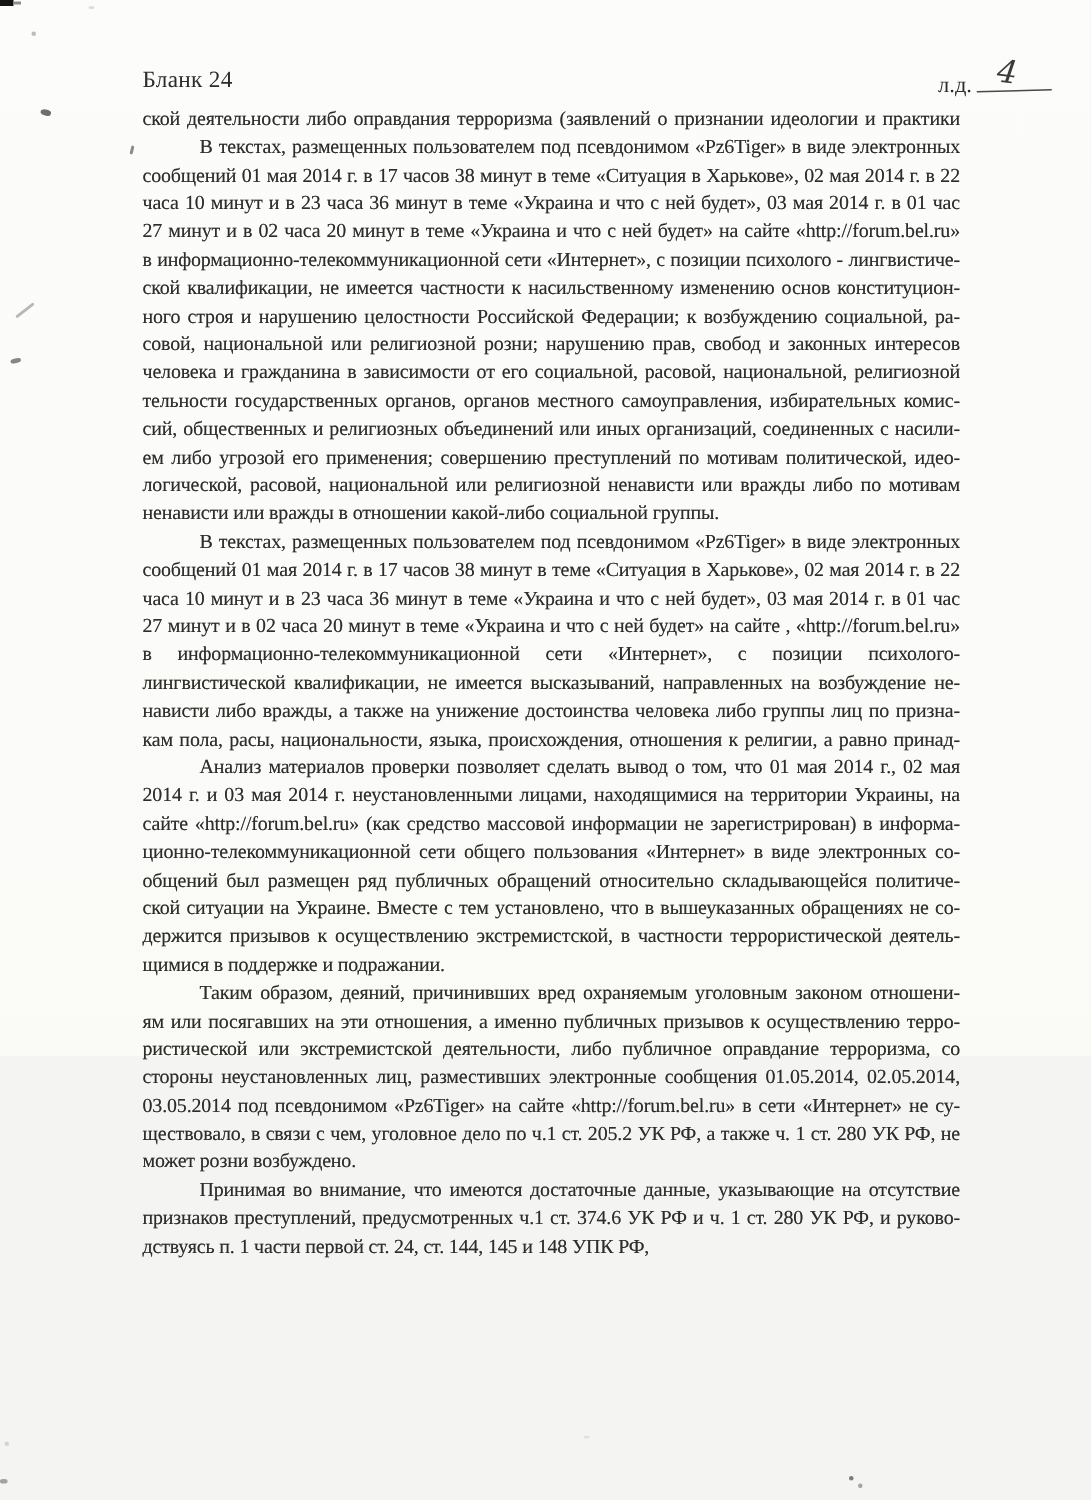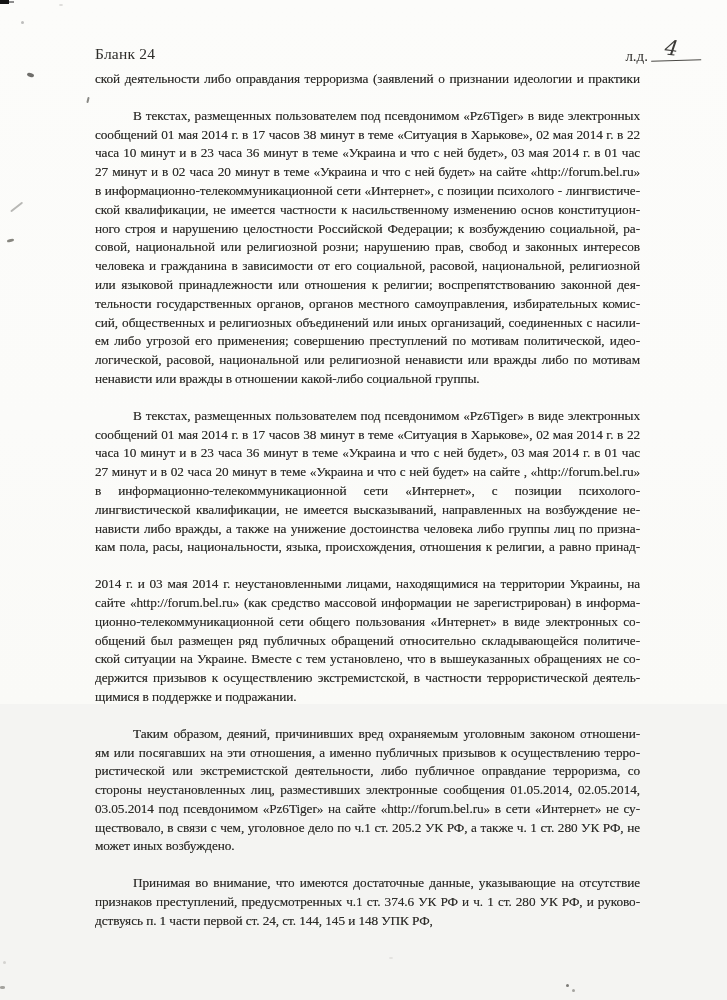--- a/index.html
+++ b/index.html
@@ -39,21 +39,21 @@
     font-weight: 400;
   }
   
   .doc-body {
     position: absolute; left: 95px; top: 70px;
     width: 545px;
     font-size: 13.3px; letter-spacing: -0.1px;
     color: #2e2d2a;
     text-shadow: 0 0 0.35px rgba(46,45,42,0.55);
   }
-  .para + .para { margin-top: 18px; }
+  .para + .para { margin-top: 0; }
   .line {
     height: 18.8px; line-height: 18.8px;
     text-align: justify; text-align-last: justify;
     white-space: normal;
   }
   .line.last { text-align-last: left; }
   .line.first { text-indent: 38px; }
   
   .artifact { position: absolute; pointer-events: none; }
   .a-corner { left: 0; top: 0; width: 9px; height: 4px; background: #141414; }
@@ -88,54 +88,54 @@
       <div class="para">
         <div class="line first" style="">В текстах, размещенных пользователем под псевдонимом «Pz6Tiger» в виде электронных</div>
         <div class="line" style="">сообщений 01 мая 2014 г. в 17 часов 38 минут в теме «Ситуация в Харькове», 02 мая 2014 г. в 22</div>
         <div class="line" style="">часа 10 минут и в 23 часа 36 минут в теме «Украина и что с ней будет», 03 мая 2014 г. в 01 час</div>
         <div class="line" style="">27 минут и в 02 часа 20 минут в теме «Украина и что с ней будет» на сайте «http://forum.bel.ru»</div>
         <div class="line" style="">в информационно-телекоммуникационной сети «Интернет», с позиции психолого - лингвистиче-</div>
         <div class="line" style="">ской квалификации, не имеется частности к насильственному изменению основ конституцион-</div>
         <div class="line" style="">ного строя и нарушению целостности Российской Федерации; к возбуждению социальной, ра-</div>
         <div class="line" style="">совой, национальной или религиозной розни; нарушению прав, свобод и законных интересов</div>
         <div class="line" style="">человека и гражданина в зависимости от его социальной, расовой, национальной, религиозной</div>
-        <div class="line" style="">или языковой принадлежности или отношения к религии; воспрепятствованию законной дея-</div>
         <div class="line" style="">тельности государственных органов, органов местного самоуправления, избирательных комис-</div>
         <div class="line" style="">сий, общественных и религиозных объединений или иных организаций, соединенных с насили-</div>
         <div class="line" style="">ем либо угрозой его применения; совершению преступлений по мотивам политической, идео-</div>
         <div class="line" style="">логической, расовой, национальной или религиозной ненависти или вражды либо по мотивам</div>
         <div class="line last" style="">ненависти или вражды в отношении какой-либо социальной группы.</div>
       </div>
       <div class="para">
         <div class="line first" style="">В текстах, размещенных пользователем под псевдонимом «Pz6Tiger» в виде электронных</div>
         <div class="line" style="">сообщений 01 мая 2014 г. в 17 часов 38 минут в теме «Ситуация в Харькове», 02 мая 2014 г. в 22</div>
         <div class="line" style="">часа 10 минут и в 23 часа 36 минут в теме «Украина и что с ней будет», 03 мая 2014 г. в 01 час</div>
         <div class="line" style="">27 минут и в 02 часа 20 минут в теме «Украина и что с ней будет» на сайте , «http://forum.bel.ru»</div>
         <div class="line" style="">в информационно-телекоммуникационной сети «Интернет», с позиции психолого-</div>
         <div class="line" style="">лингвистической квалификации, не имеется высказываний, направленных на возбуждение не-</div>
         <div class="line" style="">нависти либо вражды, а также на унижение достоинства человека либо группы лиц по призна-</div>
         <div class="line" style="">кам пола, расы, национальности, языка, происхождения, отношения к религии, а равно принад-</div>
       </div>
       <div class="para">
+        <div class="line first" style="">Анализ материалов проверки позволяет сделать вывод о том, что 01 мая 2014 г., 02 мая</div>
         <div class="line" style="">2014 г. и 03 мая 2014 г. неустановленными лицами, находящимися на территории Украины, на</div>
         <div class="line" style="">сайте «http://forum.bel.ru» (как средство массовой информации не зарегистрирован) в информа-</div>
         <div class="line" style="">ционно-телекоммуникационной сети общего пользования «Интернет» в виде электронных со-</div>
         <div class="line" style="">общений был размещен ряд публичных обращений относительно складывающейся политиче-</div>
         <div class="line" style="">ской ситуации на Украине. Вместе с тем установлено, что в вышеуказанных обращениях не со-</div>
         <div class="line" style="">держится призывов к осуществлению экстремистской, в частности террористической деятель-</div>
         <div class="line last" style="">щимися в поддержке и подражании.</div>
       </div>
       <div class="para">
         <div class="line first" style="">Таким образом, деяний, причинивших вред охраняемым уголовным законом отношени-</div>
         <div class="line" style="">ям или посягавших на эти отношения, а именно публичных призывов к осуществлению терро-</div>
         <div class="line" style="">ристической или экстремистской деятельности, либо публичное оправдание терроризма, со</div>
         <div class="line" style="">стороны неустановленных лиц, разместивших электронные сообщения 01.05.2014, 02.05.2014,</div>
         <div class="line" style="">03.05.2014 под псевдонимом «Pz6Tiger» на сайте «http://forum.bel.ru» в сети «Интернет» не су-</div>
         <div class="line" style="">ществовало, в связи с чем, уголовное дело по ч.1 ст. 205.2 УК РФ, а также ч. 1 ст. 280 УК РФ, не</div>
-        <div class="line last" style="">может иных возбуждено.</div>
+        <div class="line last" style="">может розни возбуждено.</div>
       </div>
       <div class="para">
         <div class="line first" style="">Принимая во внимание, что имеются достаточные данные, указывающие на отсутствие</div>
         <div class="line" style="">признаков преступлений, предусмотренных ч.1 ст. 374.6 УК РФ и ч. 1 ст. 280 УК РФ, и руково-</div>
         <div class="line last" style="">дствуясь п. 1 части первой ст. 24, ст. 144, 145 и 148 УПК РФ,</div>
       </div>
     </div>
 
   <div class="artifact a-corner"></div>
   <div class="artifact a-corner2"></div>

